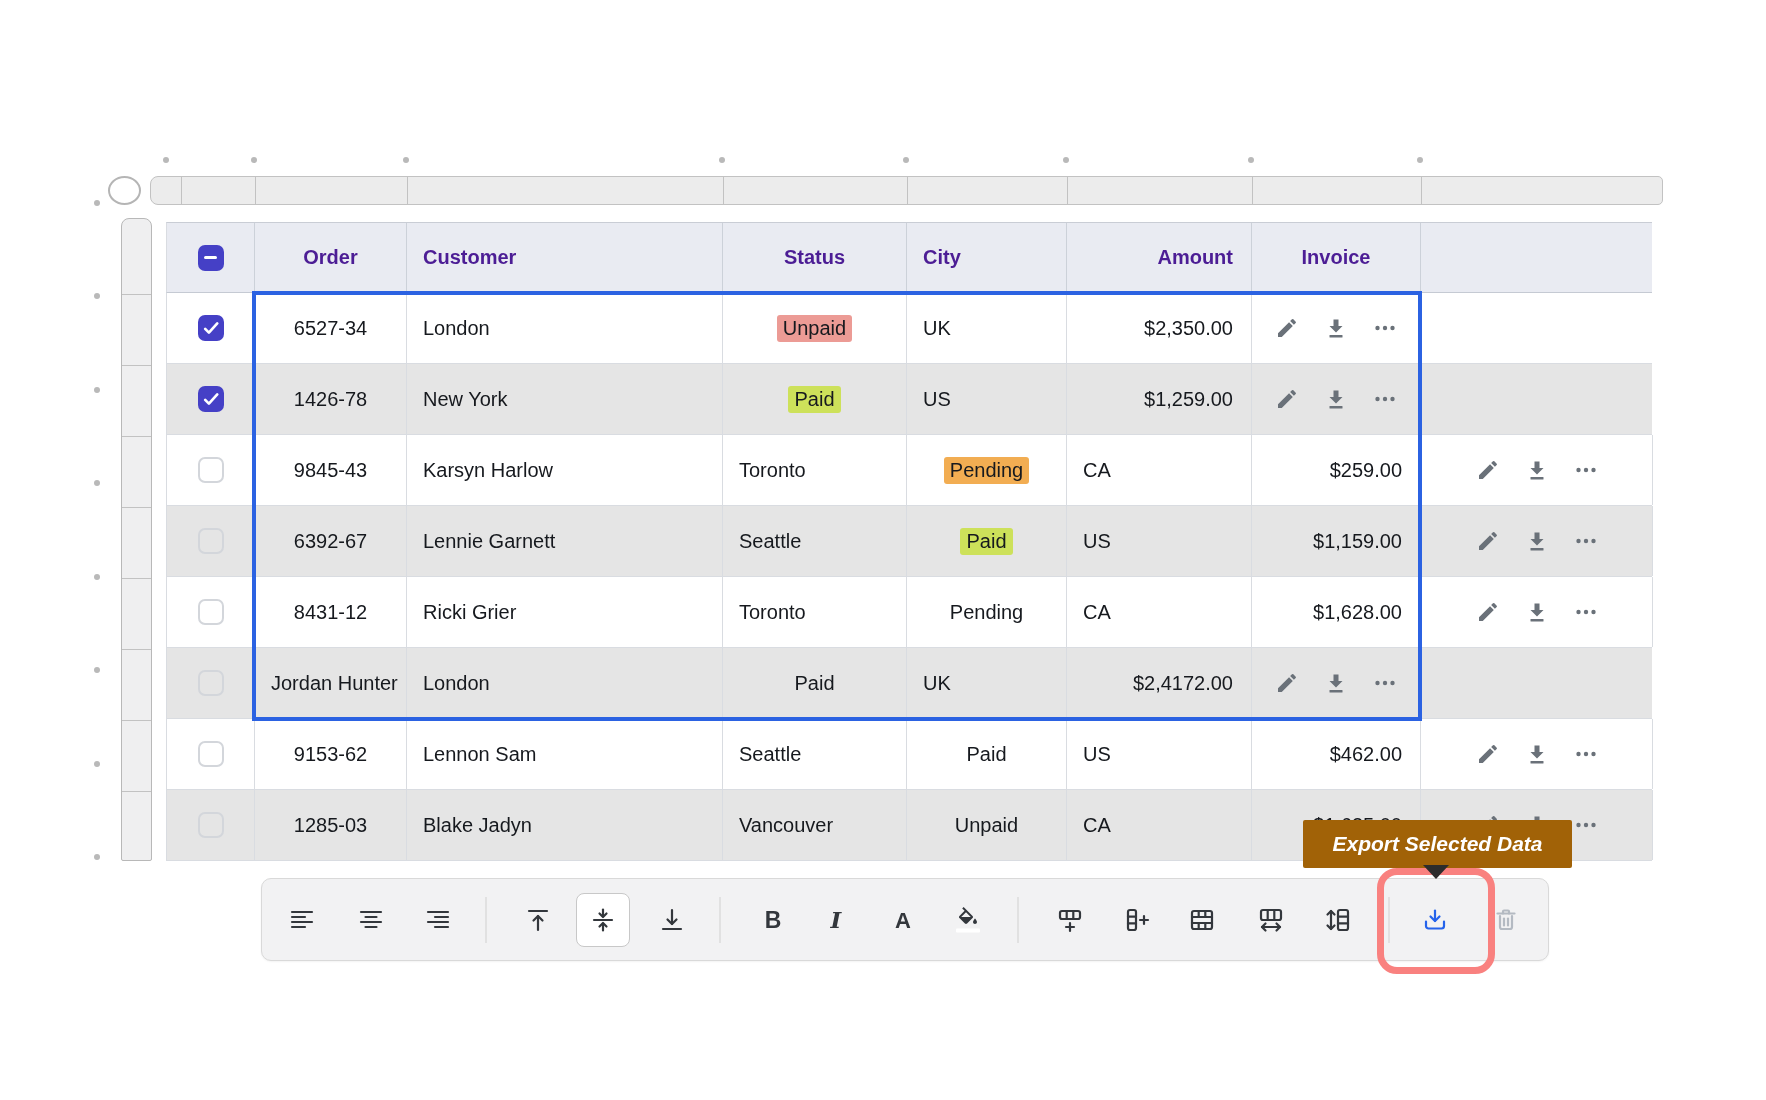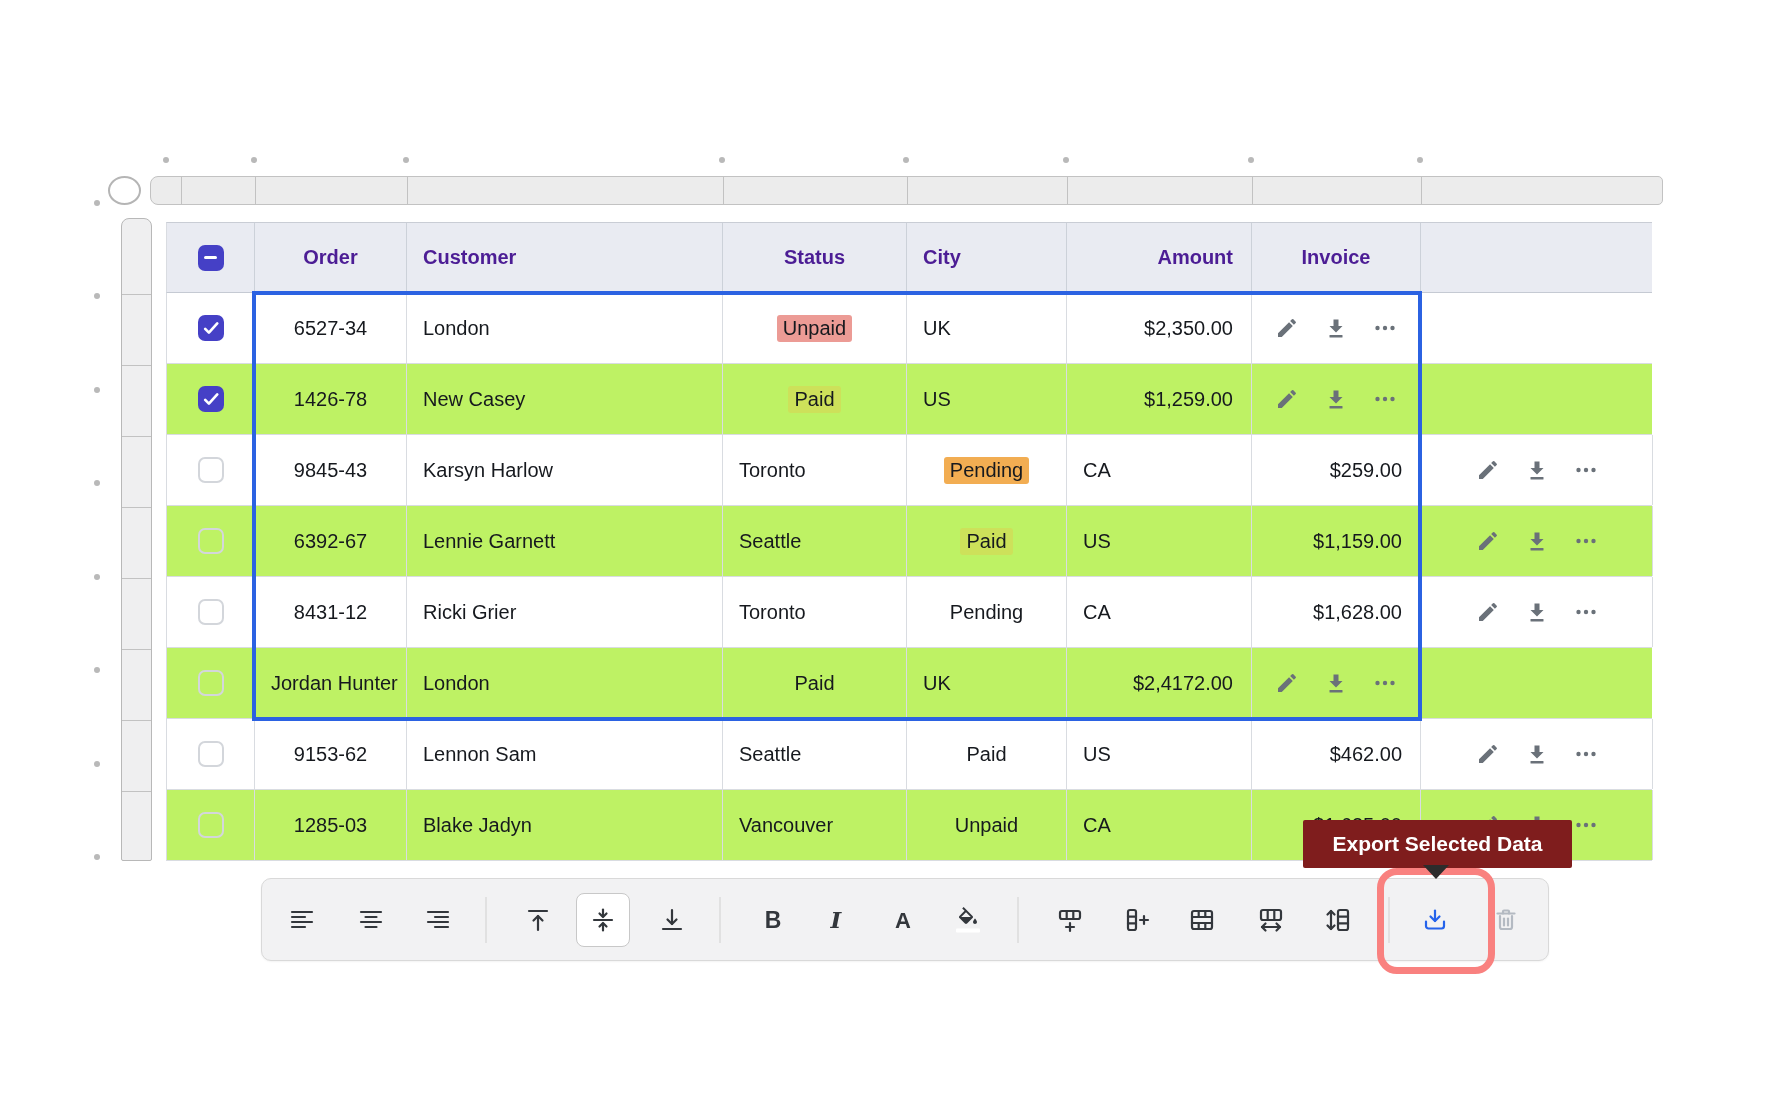--- a/index.html
+++ b/index.html
@@ -24,21 +24,21 @@
   .row-strip .hdiv{position:absolute;left:0;height:1px;width:100%;background:#c2c2c2;}
   .dot{position:absolute;width:6px;height:6px;border-radius:50%;background:#b9b9b9;}
   
   .table{position:absolute;left:166px;top:222px;width:1486px;z-index:1;}
   .thead,.trow{
     display:grid;grid-template-columns:88px 152px 316px 184px 160px 185px 169px 232px;
     height:71px;box-sizing:border-box;border-left:1px solid #d9dce1;
   }
   .thead{background:#e9ebf2;border-top:1px solid #c9cdd5;border-bottom:1px solid #c5cad3;}
   .trow{background:#ffffff;border-bottom:1px solid #d9dce1;}
-  .trow.alt{background:#bef264;text-align:right;}
+  .trow.alt{background:#e5e5e5;text-align:right;}
   .cell{
     display:flex;align-items:center;height:100%;box-sizing:border-box;
     border-right:1px solid #d9dce1;font-size:20px;color:#16191e;min-width:0;
   }
   .thead .cell{font-weight:bold;color:#4c1d95;border-right-color:#ccd1d9;}
   .al{padding-left:16px;justify-content:flex-start;}
   .ac{justify-content:center;}
   .ar{justify-content:flex-end;padding-right:18px;}
   .badge{display:inline-block;padding:2px 6px;border-radius:3px;}
   .checkbox{
@@ -178,21 +178,21 @@
         </div>
         <div class="trow alt">
           <div class="cell ac">
             <span class="checkbox" style="background: rgb(69, 64, 198);">
               <svg width="20" height="20" viewBox="0 0 24 24" fill="none" stroke="#fff" stroke-width="3.2" stroke-linecap="round" stroke-linejoin="round">
                 <path d="M5 13 l4.5 4.5 L19.5 6.5"></path>
               </svg>
             </span>
           </div>
           <div class="cell ac">1426-78</div>
-          <div class="cell al">New Casey</div>
+          <div class="cell al">New York</div>
           <div class="cell ac">
             <span class="badge" style="background: rgb(205, 225, 90);">Paid</span>
           </div>
           <div class="cell al">US</div>
           <div class="cell ar">$1,259.00</div>
           <div class="cell ac">
             <div class="actions">
               <span class="action-icon">
                 <svg width="24" height="24" viewBox="0 0 24 24" fill="currentColor" stroke="none" style="color:#6a7179">
                   <path d="M3 17.25V21h3.75L17.81 9.94l-3.75-3.75L3 17.25zM20.71 7.04c.39-.39.39-1.02 0-1.41l-2.34-2.34a1 1 0 0 0-1.41 0l-1.83 1.83 3.75 3.75 1.83-1.83z"></path>
@@ -597,18 +597,18 @@
             <path d="M7 9 v11 a2 2 0 0 0 2 2 h8 a2 2 0 0 0 2 -2 V9"></path>
             <line x1="4.5" y1="6.5" x2="21.5" y2="6.5"></line>
             <path d="M10 6.5 V4.5 a1 1 0 0 1 1 -1 h4 a1 1 0 0 1 1 1 V6.5"></path>
             <line x1="11" y1="11.5" x2="11" y2="18.5"></line>
             <line x1="15" y1="11.5" x2="15" y2="18.5"></line>
           </svg>
         </div>
       </div>
     </div>
 
-  <div class="tooltip" id="tooltip" style="background: #7f1d1d;">
+  <div class="tooltip" id="tooltip" style="background: #a16207; font-style: italic;">
     <span>Export Selected Data</span>
   </div>
   <div class="tooltip-caret" id="tooltip-caret" style="border-top-color: rgb(44, 44, 44);"></div>
   <div class="annotation" id="annotation" style="border-color: rgb(249, 129, 127);"></div>
 </div>
 
 </body></html>

